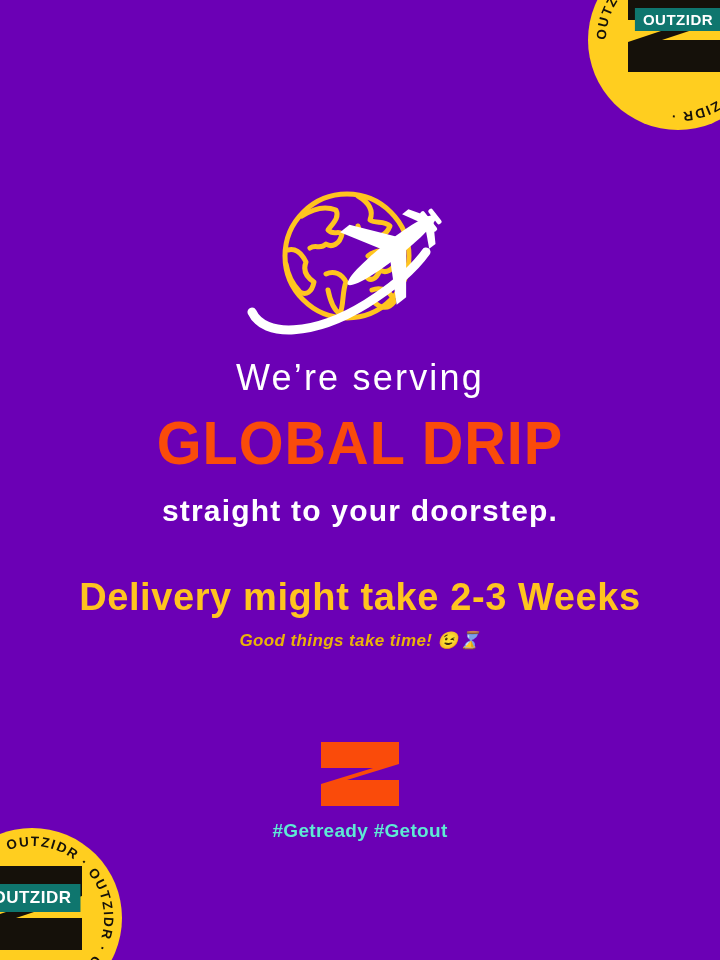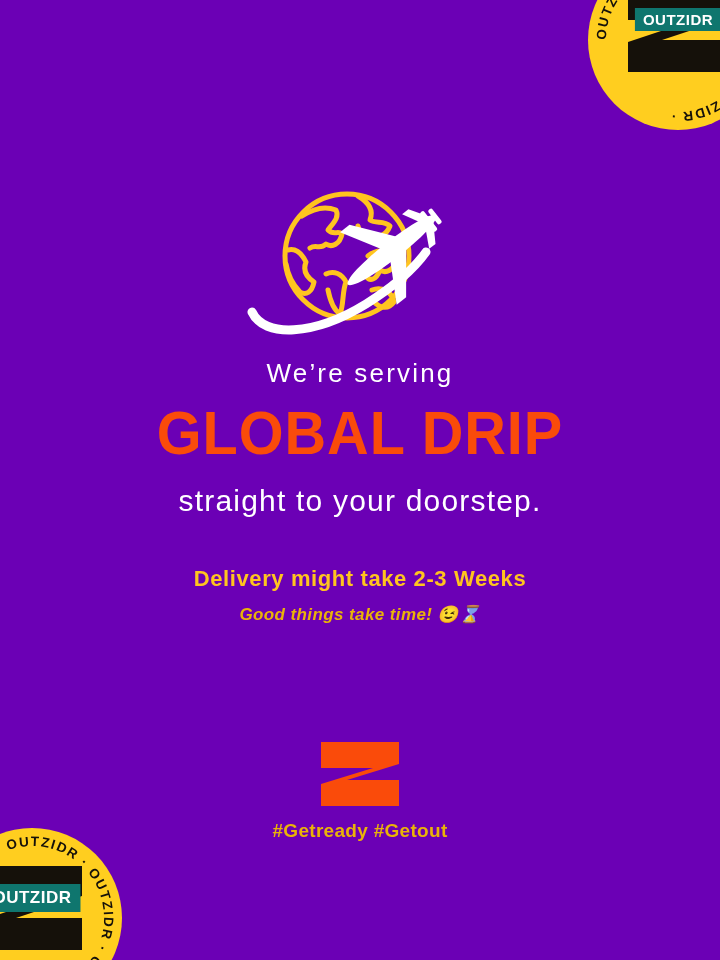--- a/index.html
+++ b/index.html
@@ -93,47 +93,47 @@
   
   #copy {
     position: absolute;
     left: 0;
     top: 360px;
     width: 720px;
     text-align: center;
   }
   #eyebrow {
     color: #FFFFFF;
-    font-size: 26px;
+    font-size: 36px;
     font-weight: 300;
     letter-spacing: 2.2px;
     line-height: 1;
     margin: 0;
   }
   #headline {
     color: #FA4B0A;
     font-size: 62px;
     font-weight: bold;
     letter-spacing: 1px;
     line-height: 1;
     margin: 16px 0 0 0;
     transform: scaleX(0.93);
     transform-origin: center;
   }
   #subline {
     color: #FFFFFF;
     font-size: 30px;
-    font-weight: 400;
+    font-weight: 700;
     letter-spacing: 1.2px;
     line-height: 1;
     margin: 22px 0 0 0;
   }
   #delivery {
     color: #FFC41F;
-    font-size: 22px;
+    font-size: 38px;
     font-weight: bold;
     letter-spacing: 0.6px;
     line-height: 1;
     margin: 52px 0 0 0;
   }
   #tagline {
     color: #eab308;
     font-size: 17px;
     font-weight: bold;
     font-style: italic;
@@ -150,21 +150,21 @@
     width: 720px;
     text-align: center;
   }
   #logo-z {
     width: 78px;
     height: 64px;
     margin: 0 auto;
   }
   #logo-z svg { display: block; width: 100%; height: 100%; }
   #hashtags {
-    color: #eab308;
+    color: #5eead4;
     font-size: 19px;
     font-weight: bold;
     letter-spacing: 0.3px;
     margin: 14px 0 0 0;
   }
 </style>
 </head>
 <body>
 
 <div id="poster">

